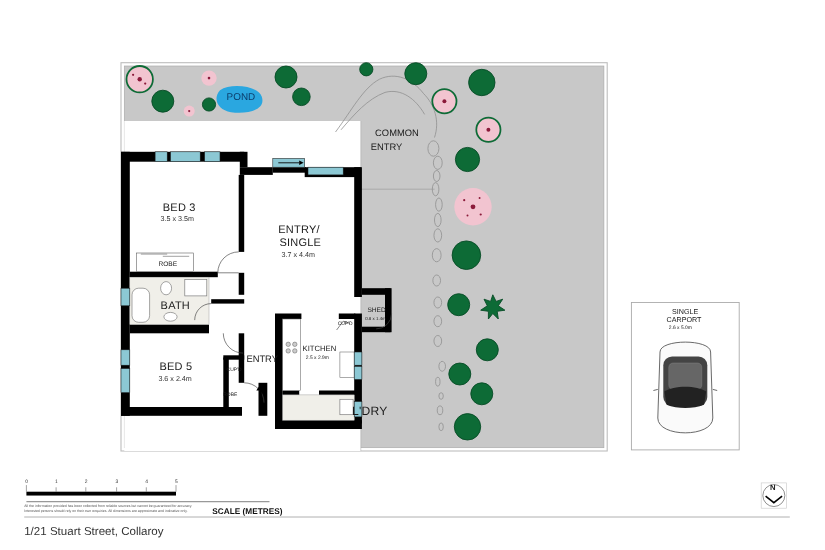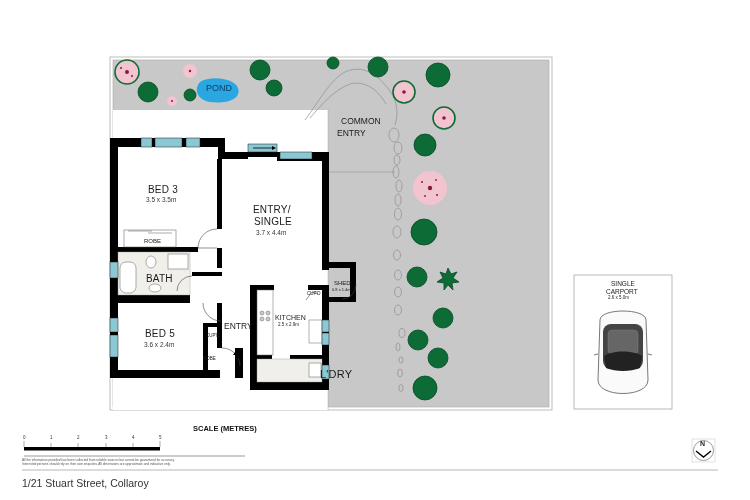--- a/index.html
+++ b/index.html
@@ -3,21 +3,21 @@
 <meta charset="utf-8">
 <style>
   html, body { margin:0; padding:0; background:#ffffff; }
   body { width:750px; height:500px; position:relative; overflow:hidden; font-family:"Liberation Sans", sans-serif; }
   #plan { position:absolute; left:0; top:0; }
   .lbl { position:absolute; color:#1a1a1a; text-align:center; white-space:nowrap; line-height:1.1; }
   .room { font-size:10px; letter-spacing:0.2px; }
   .dim { font-size:6.5px; color:#333; }
   .small { font-size:6px; }
   .tiny { font-size:4.5px; }
-  .scale-title { position:absolute; left:193px; top:424px; font-size:7.5px; font-weight:bold; color:#111; }
+  .scale-title { position:absolute; left:193px; top:460px; font-size:7.5px; font-weight:bold; color:#111; }
   .disclaimer { position:absolute; left:22px; top:458px; font-size:3.2px; color:#555; line-height:1.25; width:200px; }
   .address { position:absolute; left:22px; top:477px; font-size:10.5px; color:#333; }
   .tick-lbl { position:absolute; top:435px; font-size:4.5px; color:#333; }
 </style>
 </head>
 <body>
 
 <svg id="plan" width="750" height="500" viewBox="0 0 750 500" xmlns="http://www.w3.org/2000/svg">
 
   <g>

